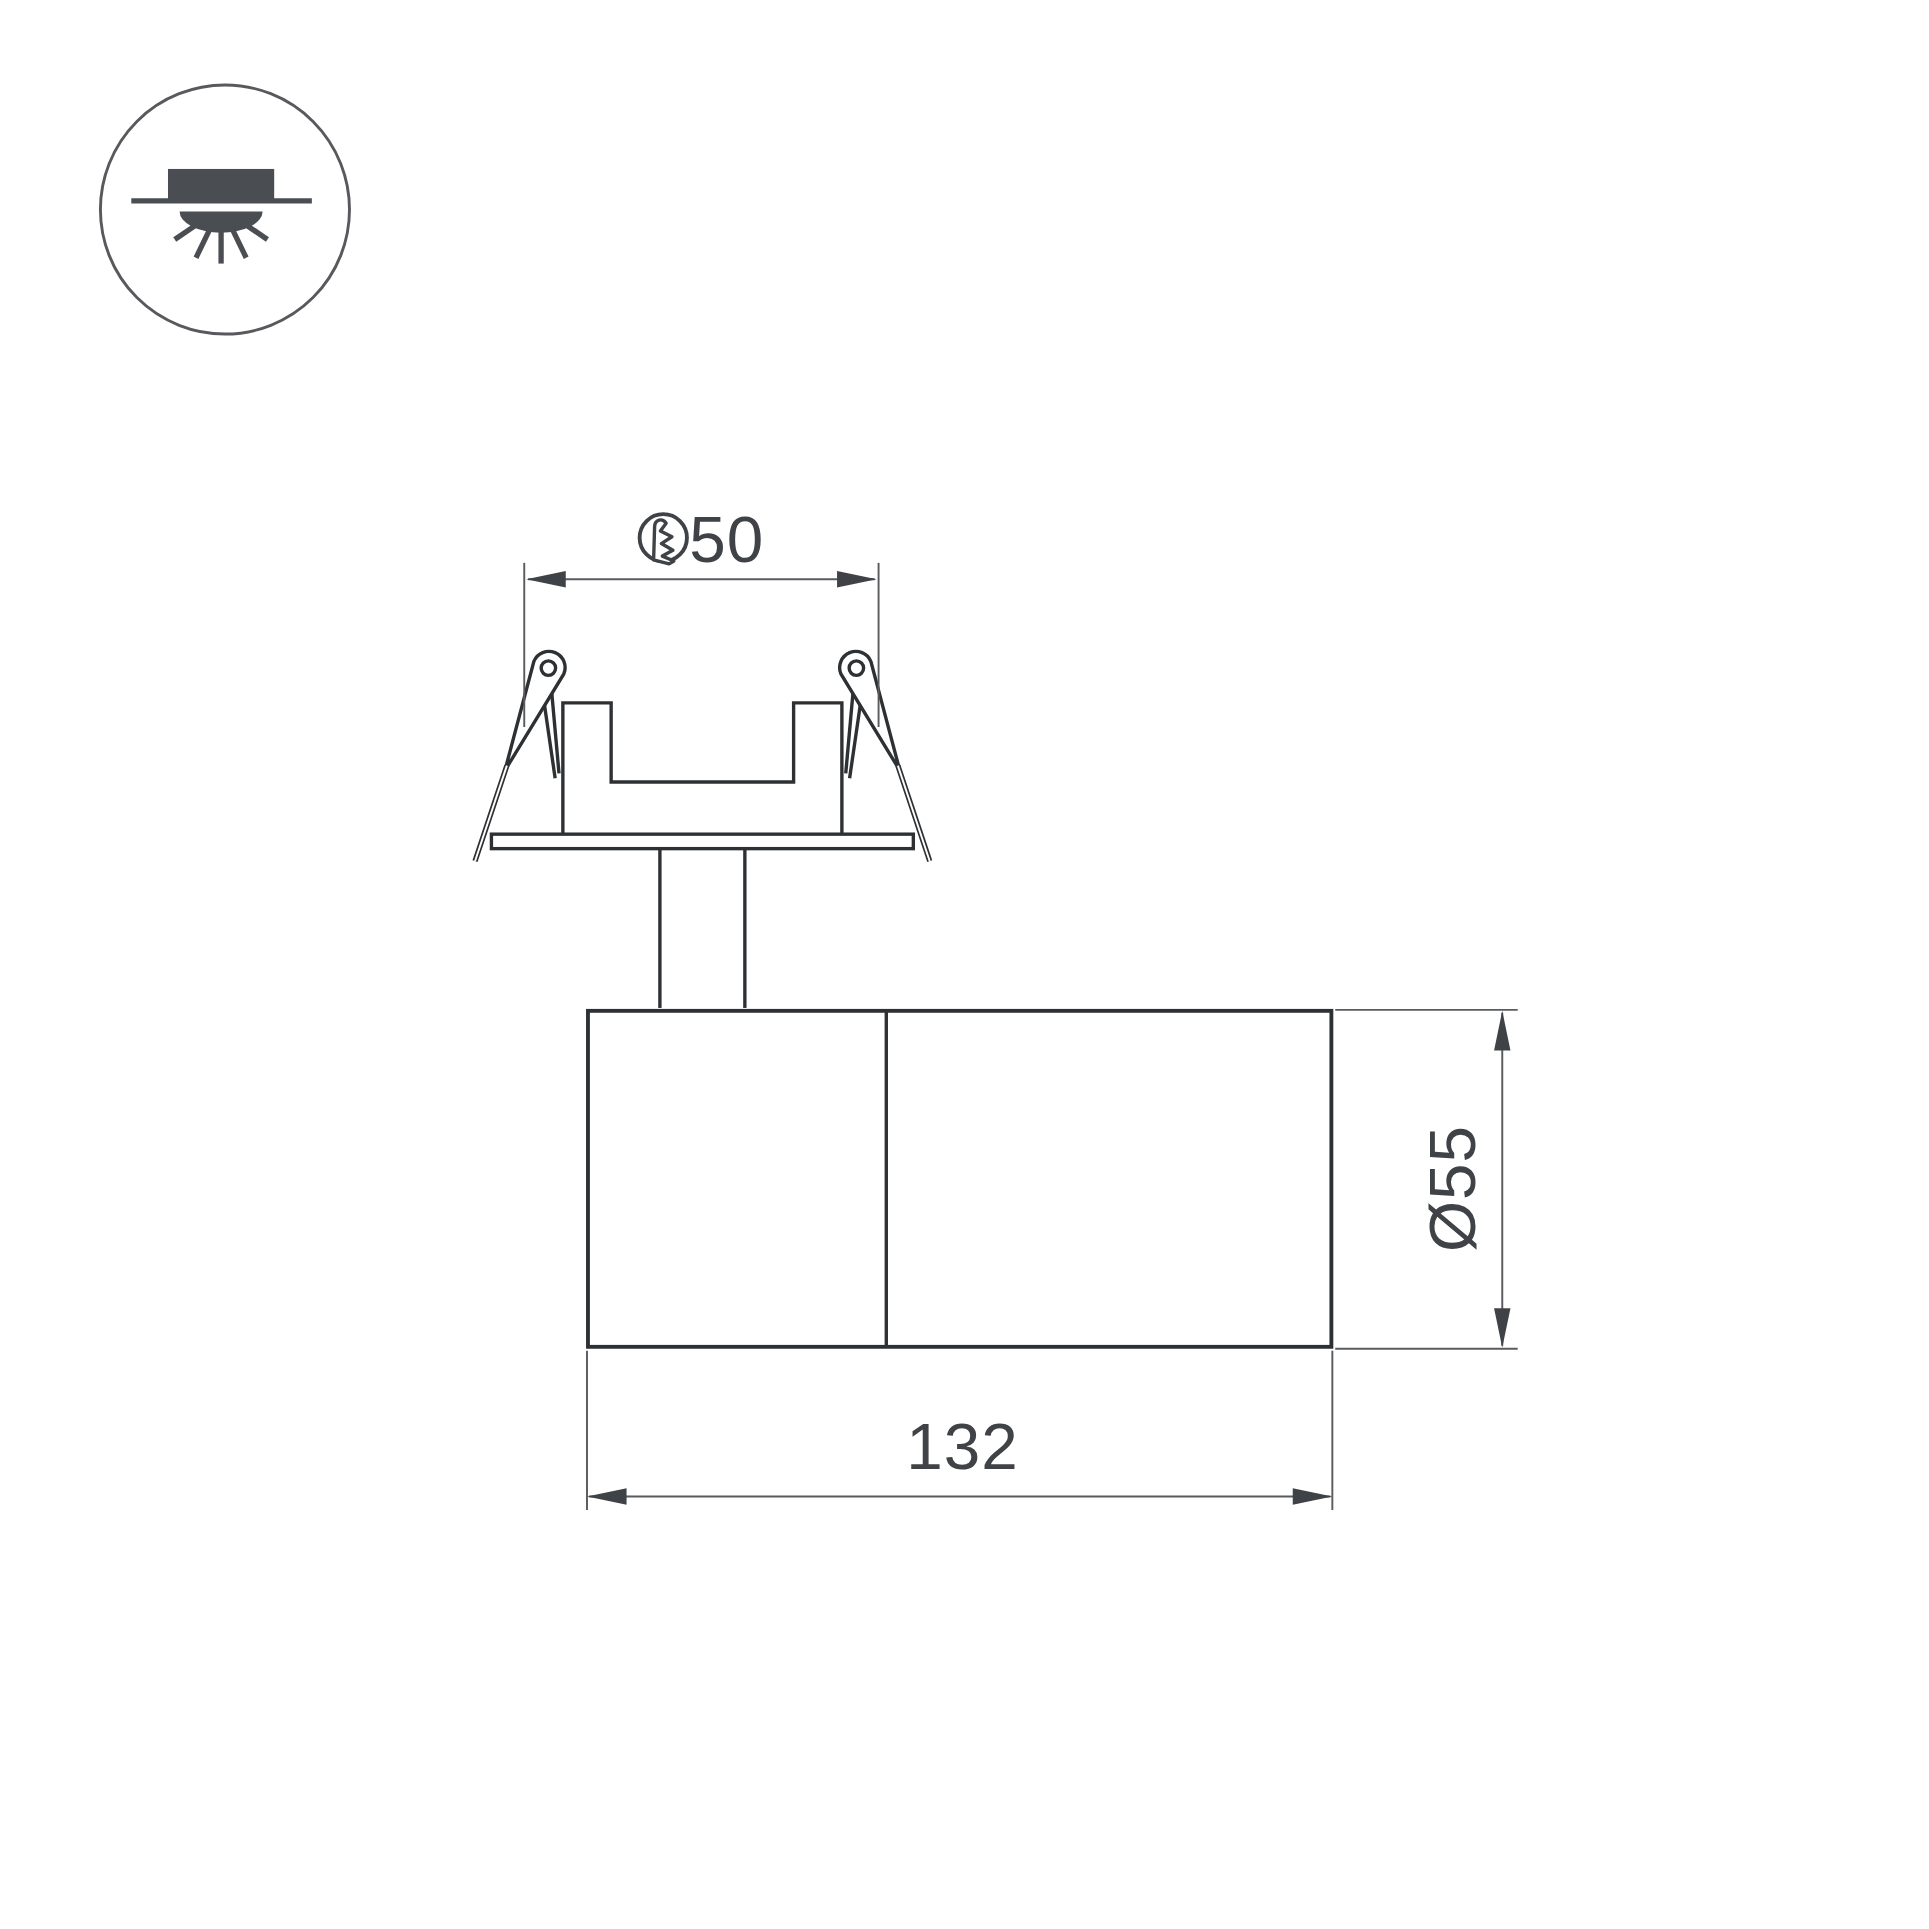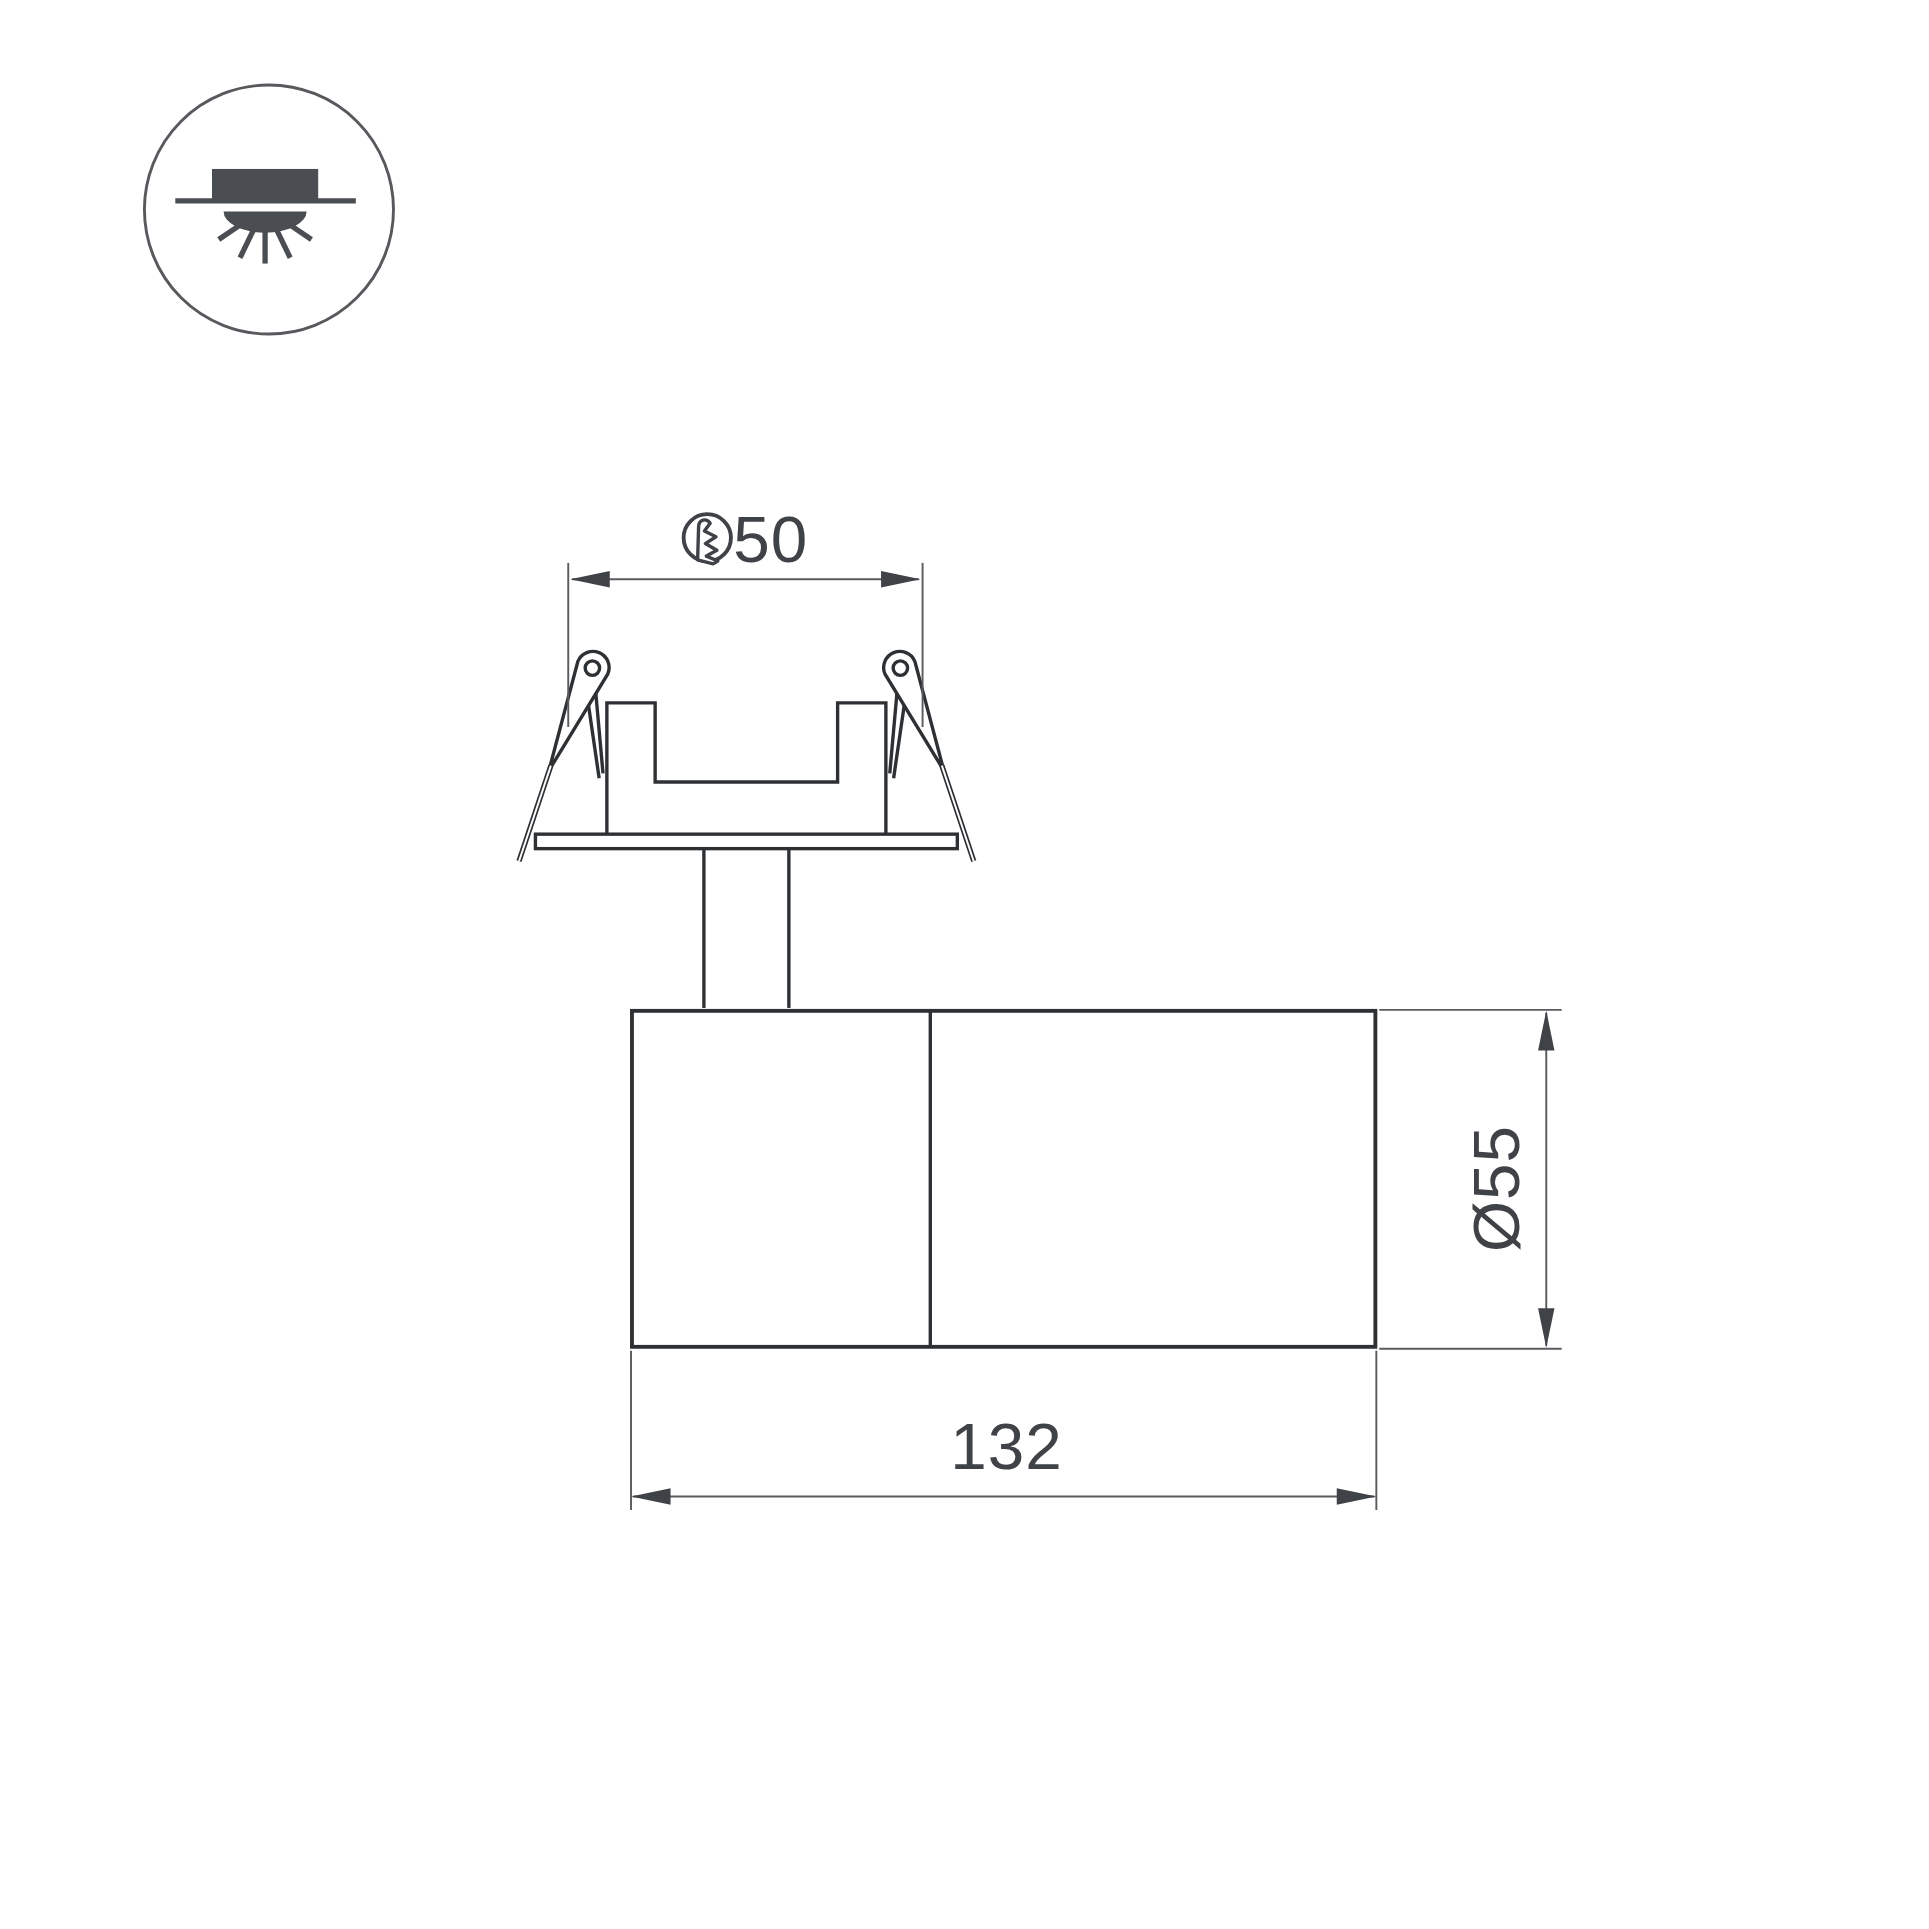--- a/index.html
+++ b/index.html
@@ -8,21 +8,20 @@
     width: 1929px;
     height: 1929px;
     background: #ffffff;
     font-family: "Liberation Sans", "DejaVu Sans", sans-serif;
   }
   #stage {
     position: relative;
     width: 1726px;
     height: 1929px;
     overflow: hidden;
-    margin-left: 44px;
   }
   svg { display: block; }
 
   
   .outline       { stroke: #2e3134; stroke-width: 4;   fill: none; }
   .outline-fill  { stroke: #2e3134; stroke-width: 3.5; fill: #ffffff; }
   .outline-thin  { stroke: #2e3134; stroke-width: 3.5; fill: none; }
   .needle        { stroke: #2e3134; stroke-width: 5.5; fill: none; }
   .needle-core   { stroke: #ffffff; stroke-width: 2;   fill: none; }
 

